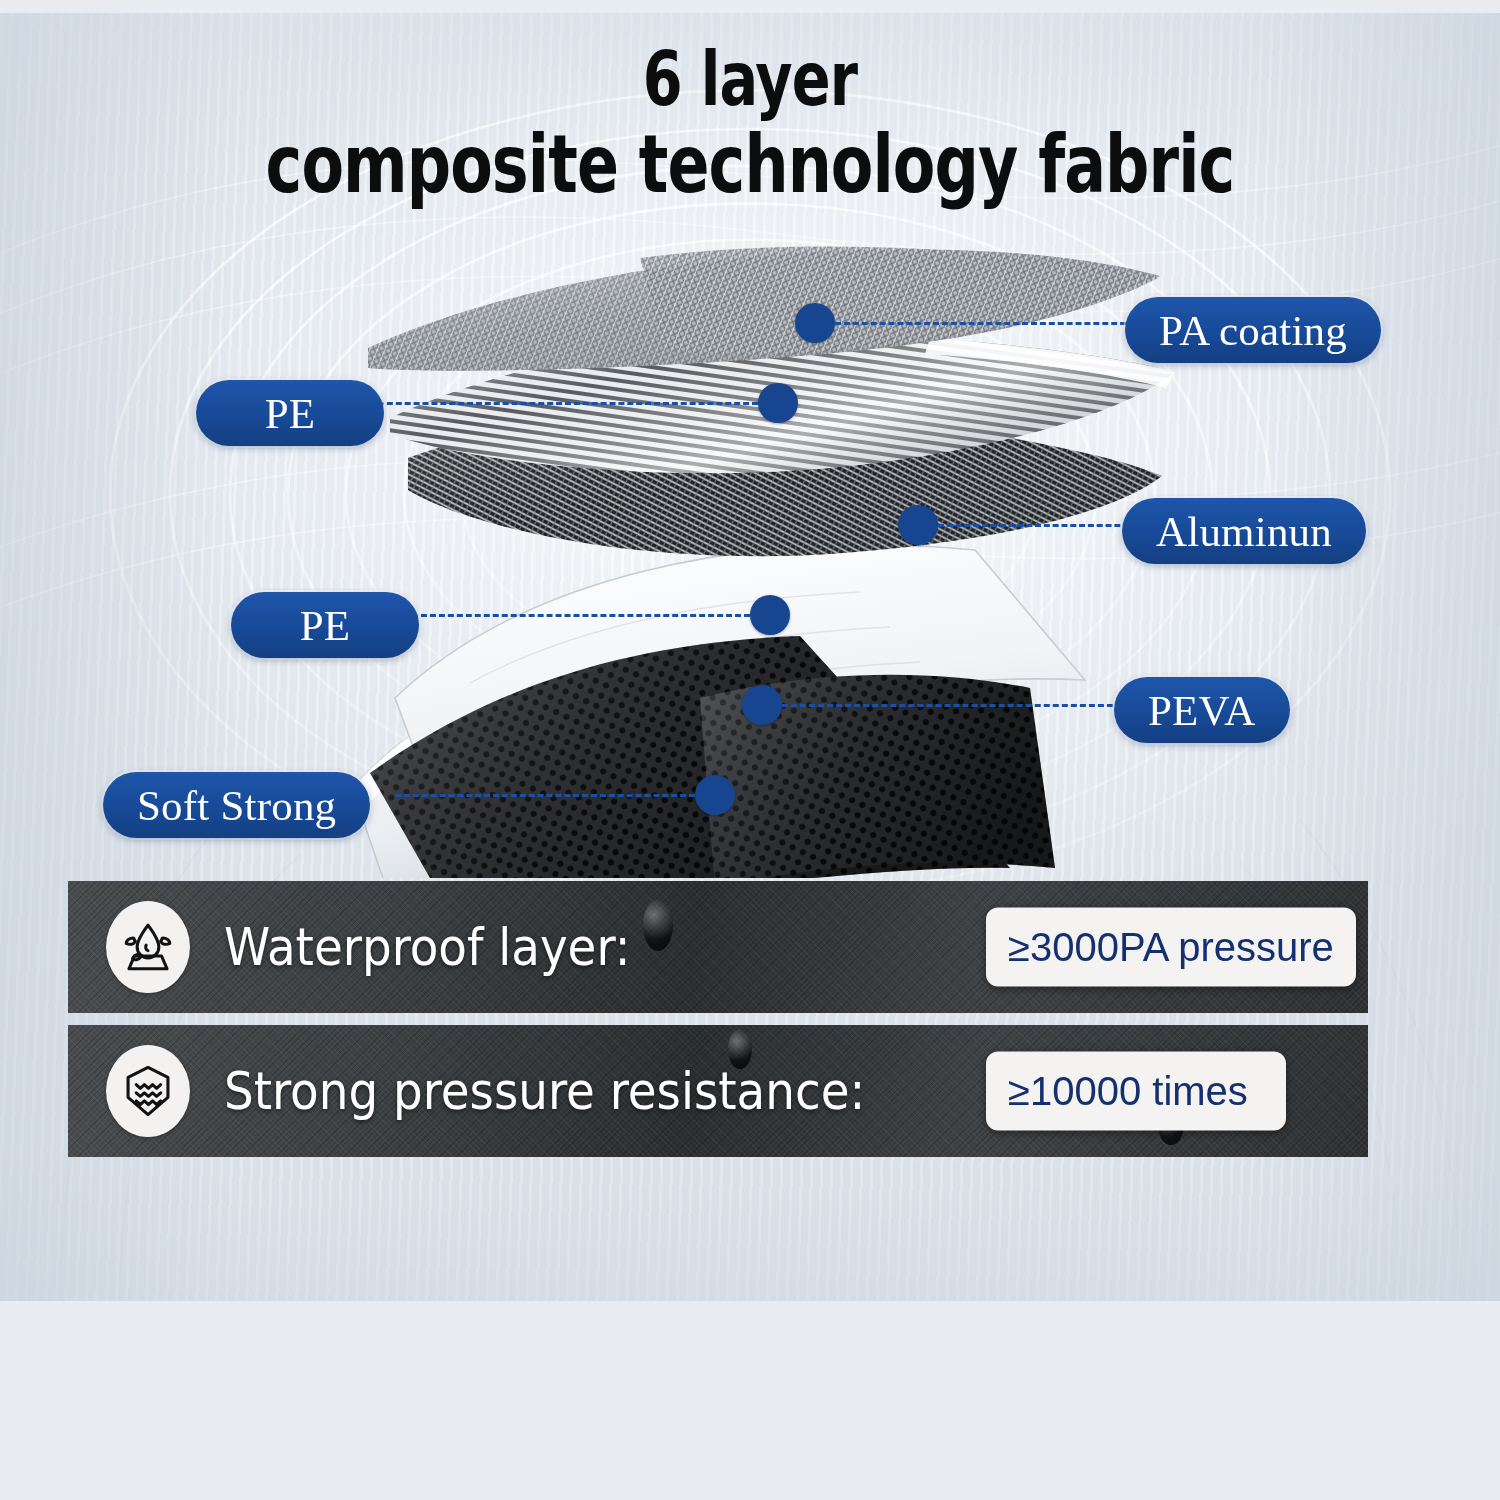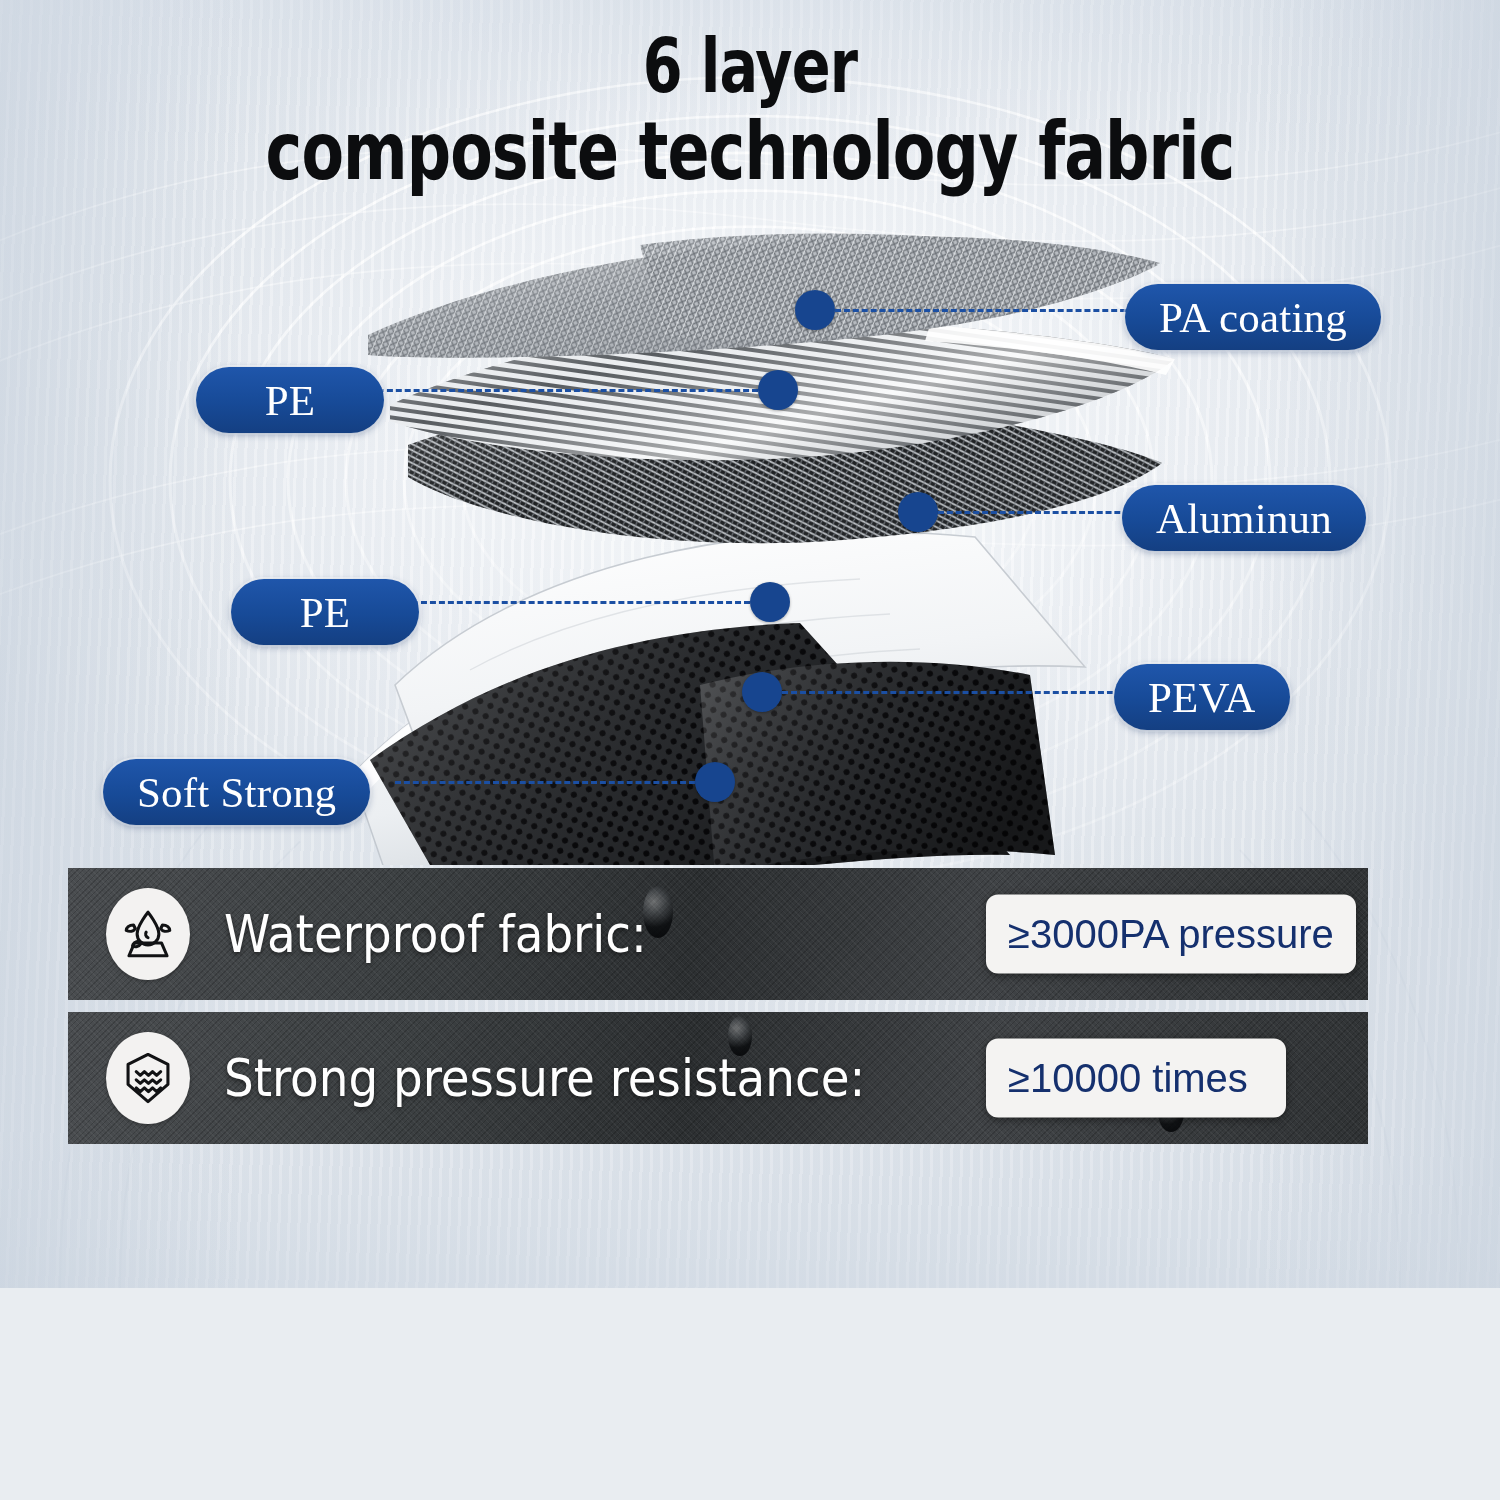--- a/index.html
+++ b/index.html
@@ -9,20 +9,21 @@
     background:#e9edf1;
     overflow:hidden;
   }
 
   #stage {
     position:relative;
     width:1500px; height:1288px;
     background:
       radial-gradient(ellipse 900px 620px at 52% 34%, #fdfefe 0%, #eef1f5 45%, #e2e7ed 75%, #dde3ea 100%);
     overflow:hidden;
+    margin-top:13px;
   }
 
   
   .bg-arcs { position:absolute; inset:0; pointer-events:none; }
   .bg-arcs svg { width:100%; height:100%; display:block; }
 
   .bg-stripes {
     position:absolute; inset:0; pointer-events:none;
     background:repeating-linear-gradient(92deg,
       rgba(255,255,255,0.55) 0px, rgba(255,255,255,0.55) 3px,
@@ -353,21 +354,21 @@
           <g fill="none" stroke="#111214" stroke-width="3.4" stroke-linecap="round" stroke-linejoin="round">
             <path d="M32 8 C 32 8 20 23 20 32 a12 12 0 0 0 24 0 C 44 23 32 8 32 8 Z"></path>
             <path d="M30 30 a4 4 0 0 0 2 6"></path>
             <path d="M16 22 c-5 0 -8 3 -8 6 c4 2 8 1 10 -2 Z"></path>
             <path d="M48 22 c5 0 8 3 8 6 c-4 2 -8 1 -10 -2 Z"></path>
             <path d="M22 40 c-4 0 -7 3 -7 5 c3 2 7 1 9 -2 Z"></path>
             <path d="M11 56 L 17 42 L 47 42 L 53 56 Z"></path>
           </g>
         </svg>
       </div>
-      <div class="f-label">Waterproof fabric:</div>
+      <div class="f-label">Waterproof layer:</div>
       <div class="f-chip">≥3000PA pressure</div>
     </div>
 
 
     <div class="feature-bar">
       <div class="droplet" style="left:660px; top:4px; width:24px; height:40px;"></div>
       <div class="droplet" style="left:1090px; top:80px; width:26px; height:40px;"></div>
       <div class="f-icon">
         <svg width="58" height="58" viewBox="0 0 64 64">
           <g fill="none" stroke="#111214" stroke-width="3.4" stroke-linecap="round" stroke-linejoin="round">

